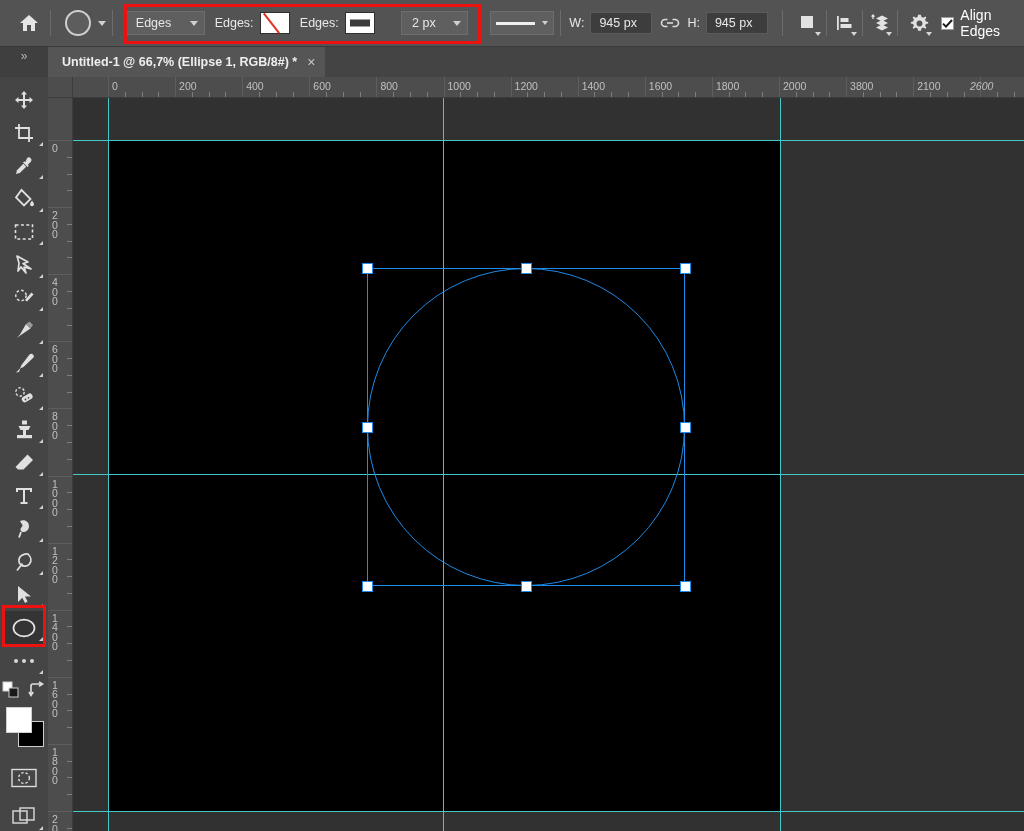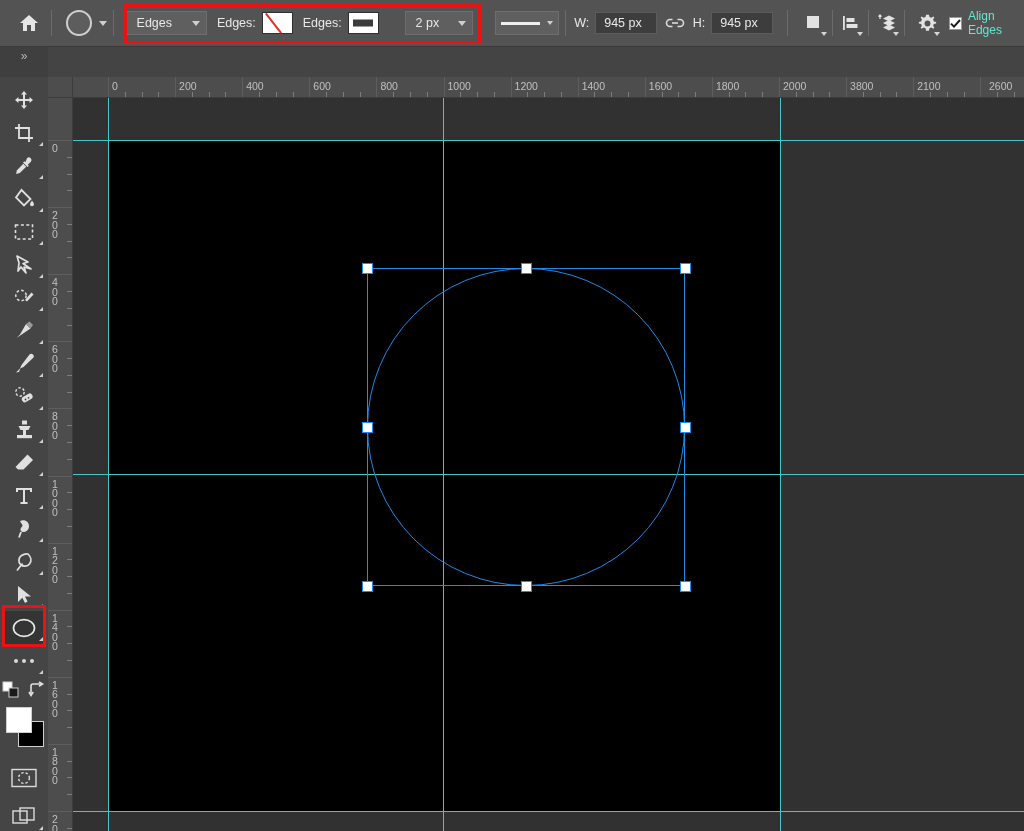--- a/index.html
+++ b/index.html
@@ -317,30 +317,34 @@
     </svg>
     <span class="mini-caret"></span>
   </div>
 
   <div class="checkbox-row" style="margin-left:10px;">
     <div class="checkbox">
       <svg width="11" height="9" viewBox="0 0 11 9">
         <path d="M1 4.6 L4 7.6 L10 1" stroke="#1b1b1b" stroke-width="2" fill="none"></path>
       </svg>
     </div>
-    <span style="color:#5eead4; font-size:12px;">Align Edges</span>
+    <span style="color:#ffffff; font-size:14px;">Align Edges</span>
   </div>
 </div>
 
 <div id="red-box-toolbar"></div>
 <div id="red-box-ellipse-tool"></div>
 
 <div id="tab-bar">
   <div id="panel-expander">
     <span>»</span>
+  </div>
+  <div id="doc-tab">
+    <span>Untitled-1 @ 66,7% (Ellipse 1, RGB/8#) *</span>
+    <span id="doc-tab-close">×</span>
   </div>
 </div>
 
 <div id="tool-panel">
 
   <div class="tool-slot">
     <svg width="20" height="20" viewBox="0 0 20 20">
       <path d="M10 1 L13 4.5 H11 V9 H15.5 V7 L19 10 L15.5 13 V11 H11 V15.5 H13 L10 19 L7 15.5 H9 V11 H4.5 V13 L1 10 L4.5 7 V9 H9 V4.5 H7 Z" fill="#e0e0e0"></path>
     </svg>
   </div>
@@ -578,21 +582,21 @@
     <div class="rlabel-h" style="left: 777.1px;">3800</div>
     <div class="rtick-h" style="left: 789.875px;"></div>
     <div class="rtick-h" style="left: 806.65px;"></div>
     <div class="rtick-h" style="left: 823.425px;"></div>
     <div class="rtick-h major" style="left: 840.2px;"></div>
     <div class="rlabel-h" style="left: 844.2px;">2100</div>
     <div class="rtick-h" style="left: 856.975px;"></div>
     <div class="rtick-h" style="left: 873.75px;"></div>
     <div class="rtick-h" style="left: 890.525px;"></div>
     <div class="rtick-h major" style="left: 907.3px;"></div>
-    <div class="rlabel-h" style="left: 916px;">2600</div>
+    <div class="rlabel-h" style="left: 897px; font-style: italic;">2600</div>
     <div class="rtick-h" style="left: 924.075px;"></div>
     <div class="rtick-h" style="left: 940.85px;"></div>
   </div>
 <div id="ruler-v">
     <div class="rtick-v major" style="top: 42px;"></div>
     <div class="rlabel-v" style="top: 46px;">0</div>
     <div class="rtick-v" style="top: 58.775px;"></div>
     <div class="rtick-v" style="top: 75.55px;"></div>
     <div class="rtick-v" style="top: 92.325px;"></div>
     <div class="rtick-v major" style="top: 109.1px;"></div>

